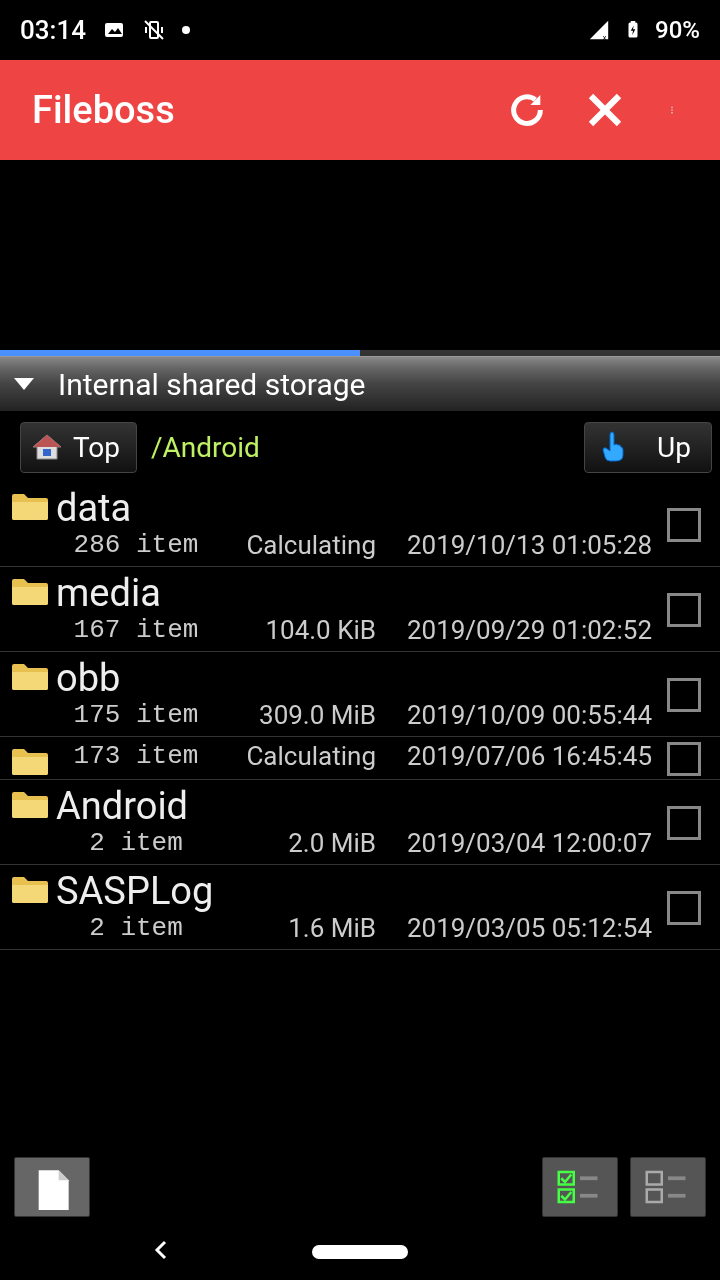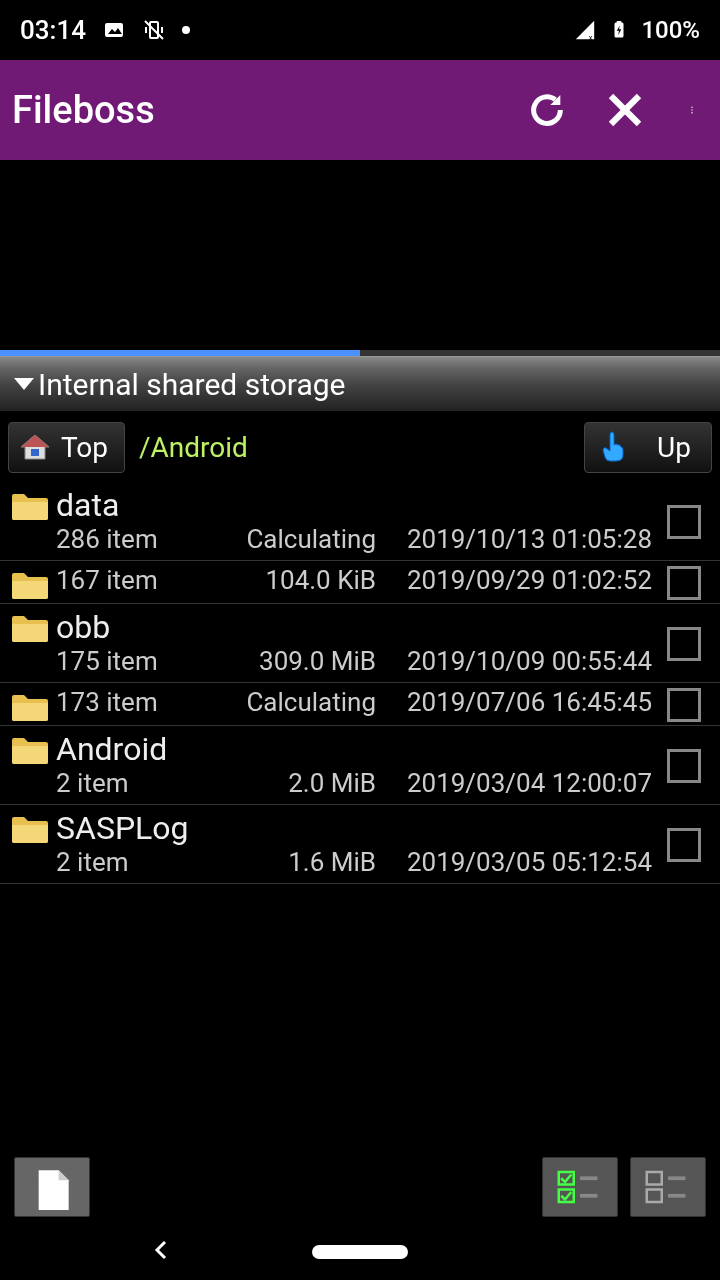--- a/index.html
+++ b/index.html
@@ -8,51 +8,51 @@
   
   .status-bar { height: 60px; display: flex; align-items: center; justify-content: space-between; padding: 2px 20px; }
   .status-left { display: flex; align-items: center; gap: 16px; }
   .status-time { font-size: 26px; font-weight: 500; }
   .status-icon { width: 24px; height: 24px; display: inline-flex; align-items: center; justify-content: center; }
   .status-dot { width: 8px; height: 8px; background: #fff; border-radius: 50%; }
   .status-right { display: flex; align-items: center; gap: 10px; }
   .battery-pct { font-size: 24px; font-weight: 500; }
   
   
-  .app-bar { height: 100px; display: flex; align-items: center; padding: 0 12px; background: #701a75; }
+  .app-bar { height: 100px; display: flex; align-items: center; padding: 0 32px; background: #ef4444; }
   .app-title { font-size: 38px; font-weight: 500; flex: 1; }
   .app-bar-actions { display: flex; align-items: center; gap: 36px; padding-right: 6px; }
   .app-action { width: 42px; height: 42px; display: flex; align-items: center; justify-content: center; cursor: pointer; }
   
   
   .ad-space { height: 190px; background: #000; }
   
   
   .progress-bar { height: 6px; background: #333; position: relative; }
   .progress-fill { height: 100%; width: 50%; background: #4a90ff; }
   
   
   .section-header {
     height: 56px;
     background: linear-gradient(to bottom, #888 0%, #666 20%, #444 50%, #222 100%);
-    display: flex; align-items: center; padding: 0 14px; gap: 4px;
+    display: flex; align-items: center; padding: 0 14px; gap: 24px;
     border-top: 1px solid #999;
     border-bottom: 1px solid #000;
   }
   .section-header .chev { width: 0; height: 0; border-left: 10px solid transparent; border-right: 10px solid transparent; border-top: 12px solid #fff; }
   .section-title { font-size: 30px; }
   
   
   .path-bar { height: 70px; display: flex; align-items: center; padding: 6px 8px; gap: 10px; }
   .top-btn {
     display: flex; align-items: center; gap: 10px;
     background: linear-gradient(to bottom, #333, #111);
     border: 1px solid #444; border-radius: 4px;
     padding: 8px 16px 8px 10px;
-    font-size: 28px; cursor: pointer;
+    font-size: 28px; cursor: pointer; margin-left: 12px;
   }
   .home-icon-svg { width: 32px; height: 32px; }
   .path-text { font-size: 28px; color: #bef264; flex: 1; padding-left: 4px; }
   .up-btn {
     display: flex; align-items: center; gap: 32px;
     background: linear-gradient(to bottom, #333, #111);
     border: 1px solid #444; border-radius: 4px;
     padding: 8px 20px 8px 14px;
     font-size: 28px; cursor: pointer;
   }
@@ -63,23 +63,23 @@
   .file-row {
     display: grid;
     grid-template-columns: 46px 1fr 52px;
     grid-template-rows: auto auto;
     padding: 4px 10px 2px 10px;
     border-bottom: 1px solid #333;
     align-items: center;
     cursor: pointer;
   }
   .folder-icon { grid-row: 1 / 3; width: 40px; height: 32px; align-self: start; margin-top: 4px; }
-  .file-name { grid-column: 2; font-size: 32px; color: #eee; }
+  .file-name { grid-column: 2; font-size: 38px; color: #eee; }
   .file-meta { grid-column: 2; display: flex; justify-content: flex-start; gap: 0; font-size: 26px; color: #ccc; padding-bottom: 4px; }
-  .meta-items { width: 160px; text-align: left; }
+  .meta-items { width: 160px; text-align: center; font-family: Liberation Mono, monospace; }
   .meta-size { width: 160px; text-align: right; }
   .meta-date { flex: 1; text-align: right; padding-right: 6px; }
   .file-check { grid-row: 1 / 3; grid-column: 3; width: 34px; height: 34px; border: 3px solid #888; background: transparent; cursor: pointer; justify-self: center; }
   
   
   .bottom-bar { position: absolute; bottom: 56px; left: 0; right: 0; height: 74px; display: flex; align-items: center; padding: 0 14px; gap: 12px; }
   .bottom-bar .spacer { flex: 1; }
   .bb-btn { width: 76px; height: 60px; background: #555; border: 1px solid #333; display: flex; align-items: center; justify-content: center; cursor: pointer; border-radius: 2px; }
   .new-file-btn { background: #666; }
   
@@ -117,21 +117,21 @@
           <text x="16" y="23" font-size="8" fill="#000">x</text>
         </svg>
     </span>
     <span class="status-icon">
       <svg viewBox="0 0 24 24" width="18" height="26" fill="#fff">
           <rect x="6" y="2" width="12" height="20" rx="2"></rect>
           <rect x="9" y="0" width="6" height="3"></rect>
           <polygon points="13,6 9,13 12,13 11,19 15,11 12,11" fill="#000"></polygon>
         </svg>
     </span>
-    <span class="battery-pct">100%</span>
+    <span class="battery-pct">90%</span>
   </div>
 </div>
 
 <div class="app-bar">
   <div class="app-title">Fileboss</div>
   <div class="app-bar-actions">
     <div class="app-action">
       <svg viewBox="0 0 24 24" width="40" height="40" fill="none" stroke="#fff" stroke-width="3">
           <path d="M20 12a8 8 0 1 1-3-6.2"></path>
           <polyline points="20 3 20 9 14 9" fill="#fff" stroke="none"></polyline>
@@ -194,20 +194,21 @@
         <span class="meta-items">286 item</span>
         <span class="meta-size">Calculating</span>
         <span class="meta-date">2019/10/13 01:05:28</span>
       </div>
     </div>
     <div class="file-row">
       <div class="folder-icon"><svg viewBox="0 0 40 32" width="40" height="32">
           <path d="M2 6 Q2 4 4 4 L14 4 L18 8 L36 8 Q38 8 38 10 L38 28 Q38 30 36 30 L4 30 Q2 30 2 28 Z" fill="#e8c050"></path>
           <path d="M2 12 L38 12 L38 28 Q38 30 36 30 L4 30 Q2 30 2 28 Z" fill="#f4d878"></path>
         </svg></div>
+      <div class="file-name">media</div>
       <div class="file-check"></div>
       <div class="file-meta">
         <span class="meta-items">167 item</span>
         <span class="meta-size">104.0 KiB</span>
         <span class="meta-date">2019/09/29 01:02:52</span>
       </div>
     </div>
     <div class="file-row">
       <div class="folder-icon"><svg viewBox="0 0 40 32" width="40" height="32">
           <path d="M2 6 Q2 4 4 4 L14 4 L18 8 L36 8 Q38 8 38 10 L38 28 Q38 30 36 30 L4 30 Q2 30 2 28 Z" fill="#e8c050"></path>

